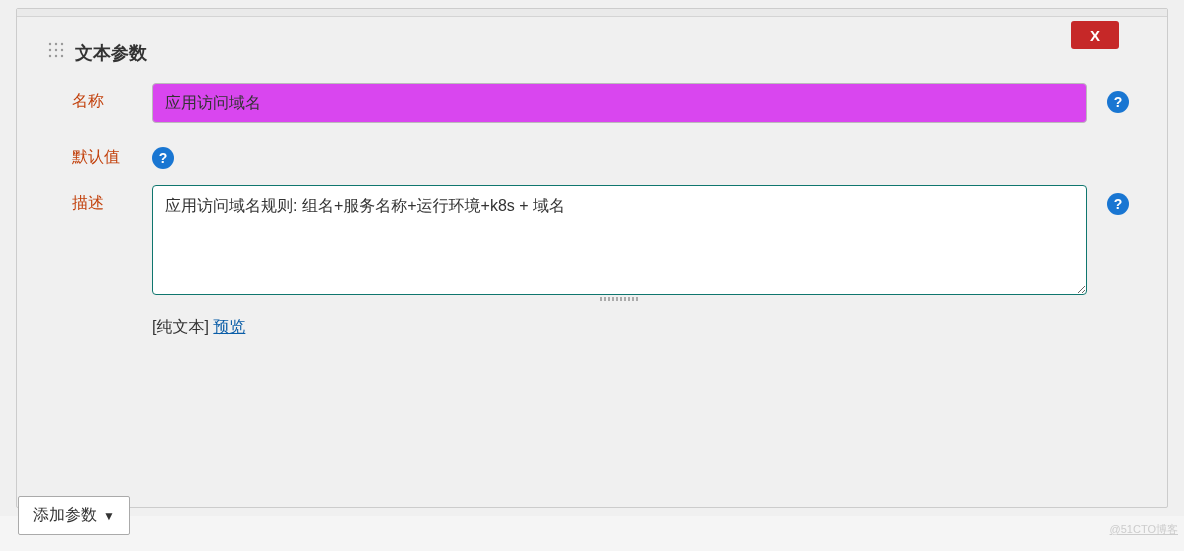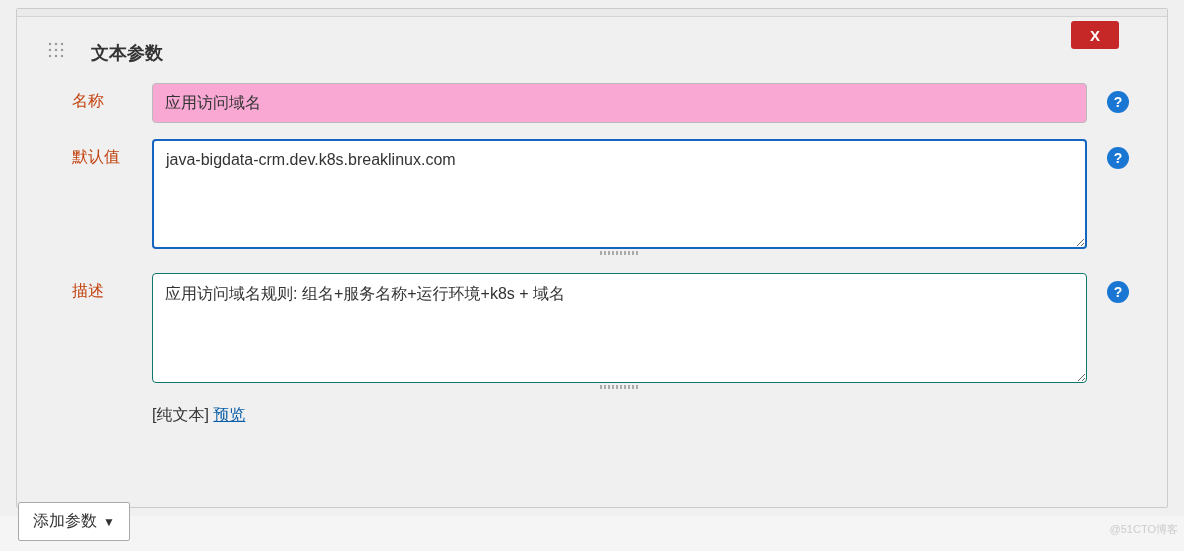--- a/index.html
+++ b/index.html
@@ -45,21 +45,21 @@
       display: flex;
       align-items: center;
       justify-content: center;
       font-weight: bold;
       font-size: 15px;
       cursor: pointer;
     }
     .section-header {
       display: flex;
       align-items: flex-start;
-      gap: 26px;
+      gap: 10px;
       padding: 24px 0 10px 30px;
     }
     .drag-icon {
       width: 18px;
       height: 18px;
       display: inline-block;
       position: relative;
     }
     .drag-icon svg {
       display: block;
@@ -85,21 +85,21 @@
     .form-field {
       flex: 1;
       position: relative;
     }
     .text-input {
       width: 100%;
       padding: 10px 12px;
       font-size: 16px;
       border: 1px solid #bbb;
       border-radius: 4px;
-      background: #f9a8d4;
+      background: #d946ef;
       font-family: inherit;
       color: #333;
     }
     .textarea-input {
       width: 100%;
       padding: 10px 12px;
       font-size: 16px;
       border: 1px solid #0f766e;
       border-radius: 4px;
       background: #fff;
@@ -151,21 +151,21 @@
       margin-top: 23px;
     }
     .preview-link {
       color: #0b5ea8;
       text-decoration: underline;
       cursor: pointer;
     }
     .add-param-wrapper {
       position: absolute;
       left: 18px;
-      bottom: 10px;
+      bottom: 16px;
     }
     .add-param-btn {
       border: 1px solid #aaa;
       background: #fff;
       padding: 8px 14px;
       font-size: 16px;
       color: #333;
       cursor: pointer;
       display: inline-flex;
       align-items: center;
@@ -174,20 +174,21 @@
     }
     .dropdown-caret {
       font-size: 12px;
     }
     .watermark {
       position: absolute;
       right: 6px;
       bottom: 14px;
       font-size: 11px;
       color: #ccc;
+      text-decoration: underline;
     }
   </style>
 </head>
 <body>
 
 <div class="outer-container">
   <div class="panel">
     <div class="panel-top-sep"></div>
 
     <div class="close-btn">
@@ -218,26 +219,20 @@
       <div class="form-field">
         <input type="text" class="text-input" value="应用访问域名" style="">
       </div>
       <div class="help-col">
         <div class="help-icon">?</div>
       </div>
     </div>
 
     <div class="form-row">
       <div class="form-label">默认值</div>
-      <div class="form-field">
-        <textarea class="textarea-input textarea-focused" style="">java-bigdata-crm.dev.k8s.breaklinux.com</textarea>
-        <div class="resize-grip">
-            <div class="resize-grip-inner"></div>
-          </div>
-      </div>
       <div class="help-col">
         <div class="help-icon">?</div>
       </div>
     </div>
 
     <div class="form-row">
       <div class="form-label">描述</div>
       <div class="form-field">
         <textarea class="textarea-input" style="">应用访问域名规则: 组名+服务名称+运行环境+k8s + 域名</textarea>
         <div class="resize-grip">

